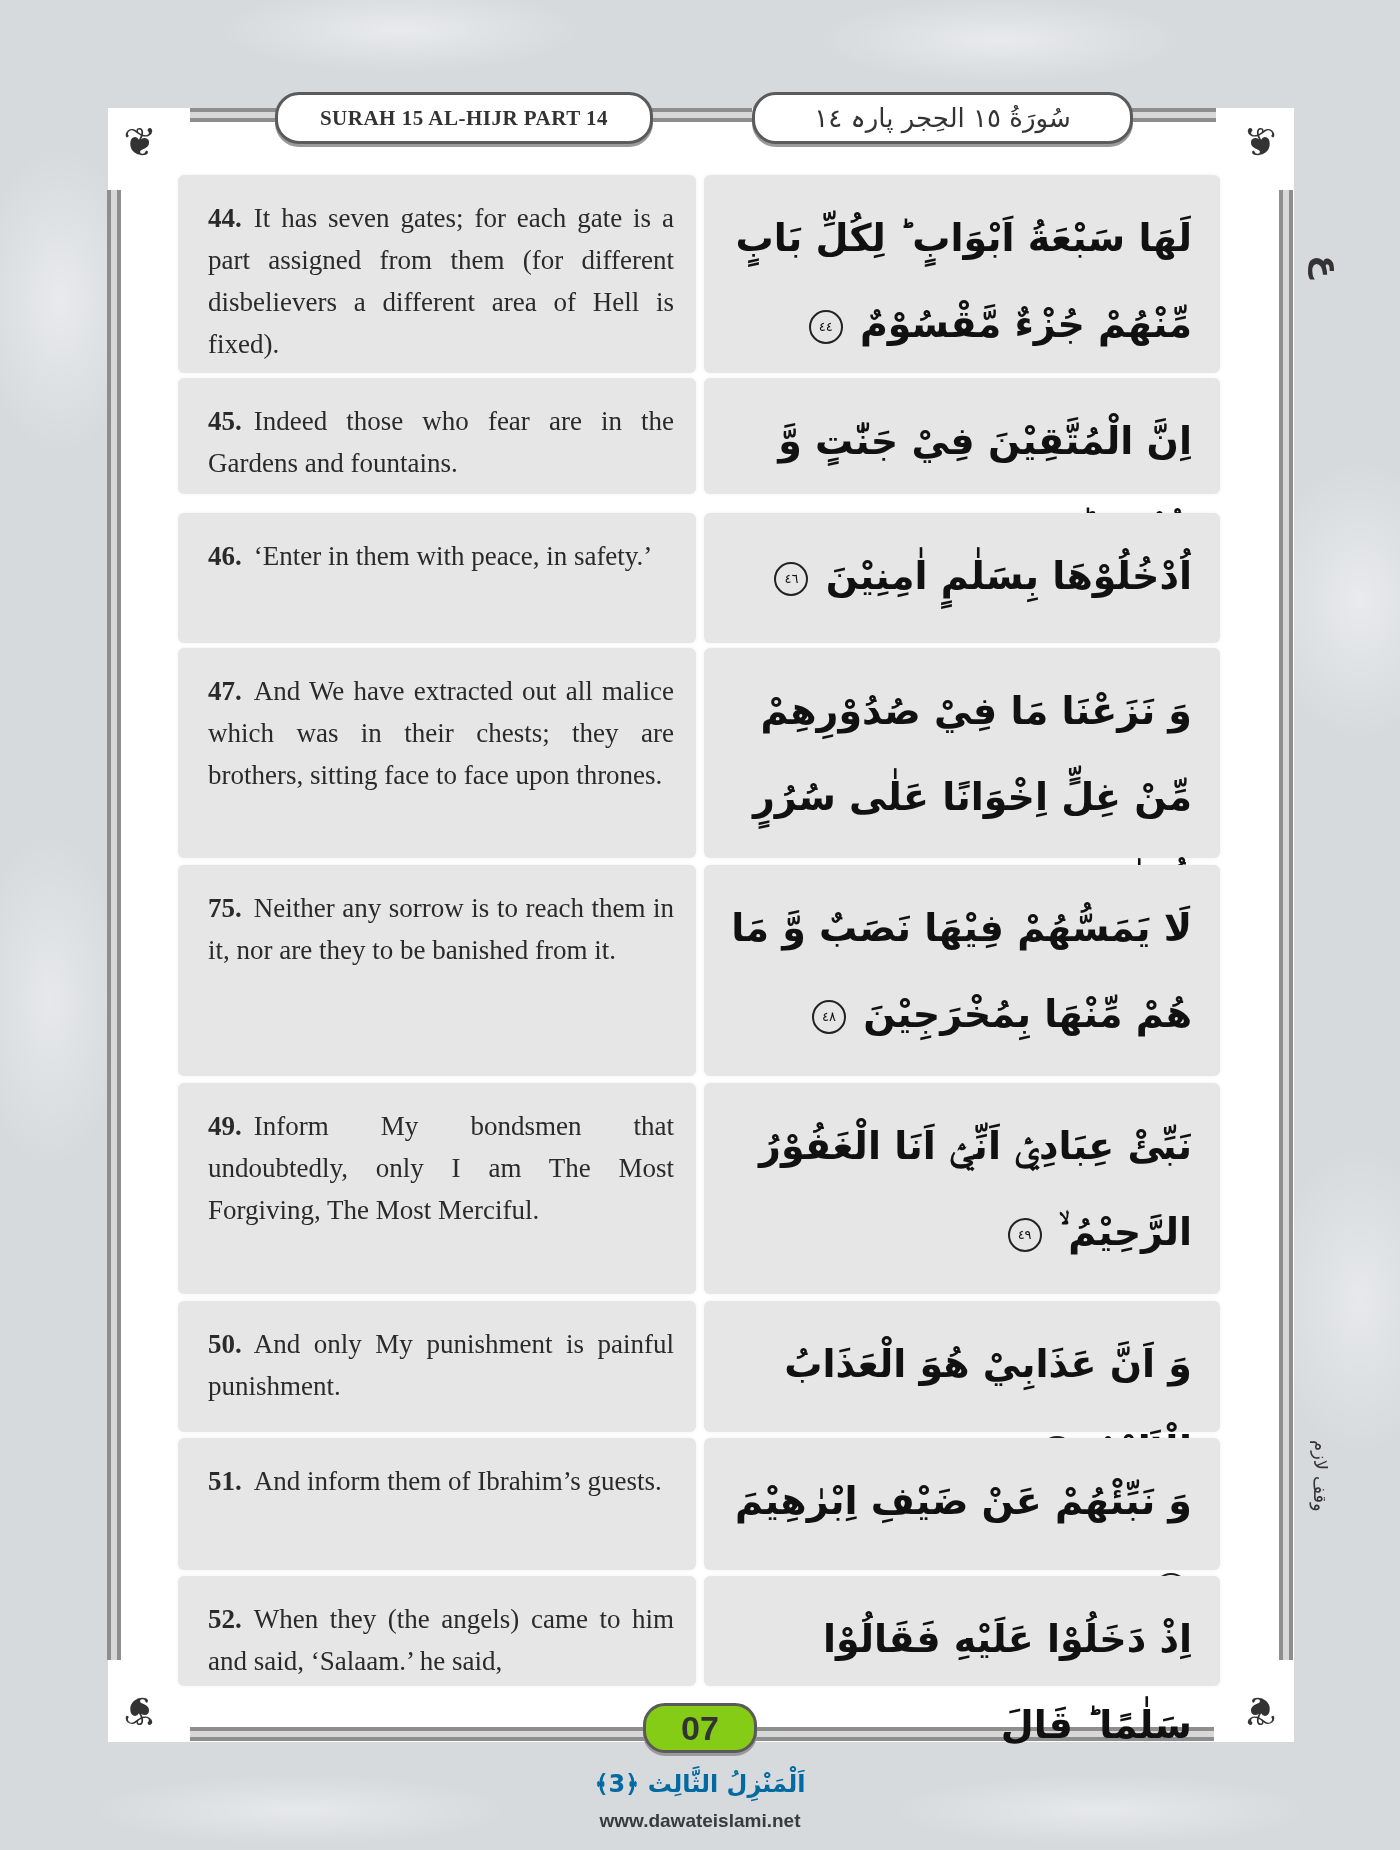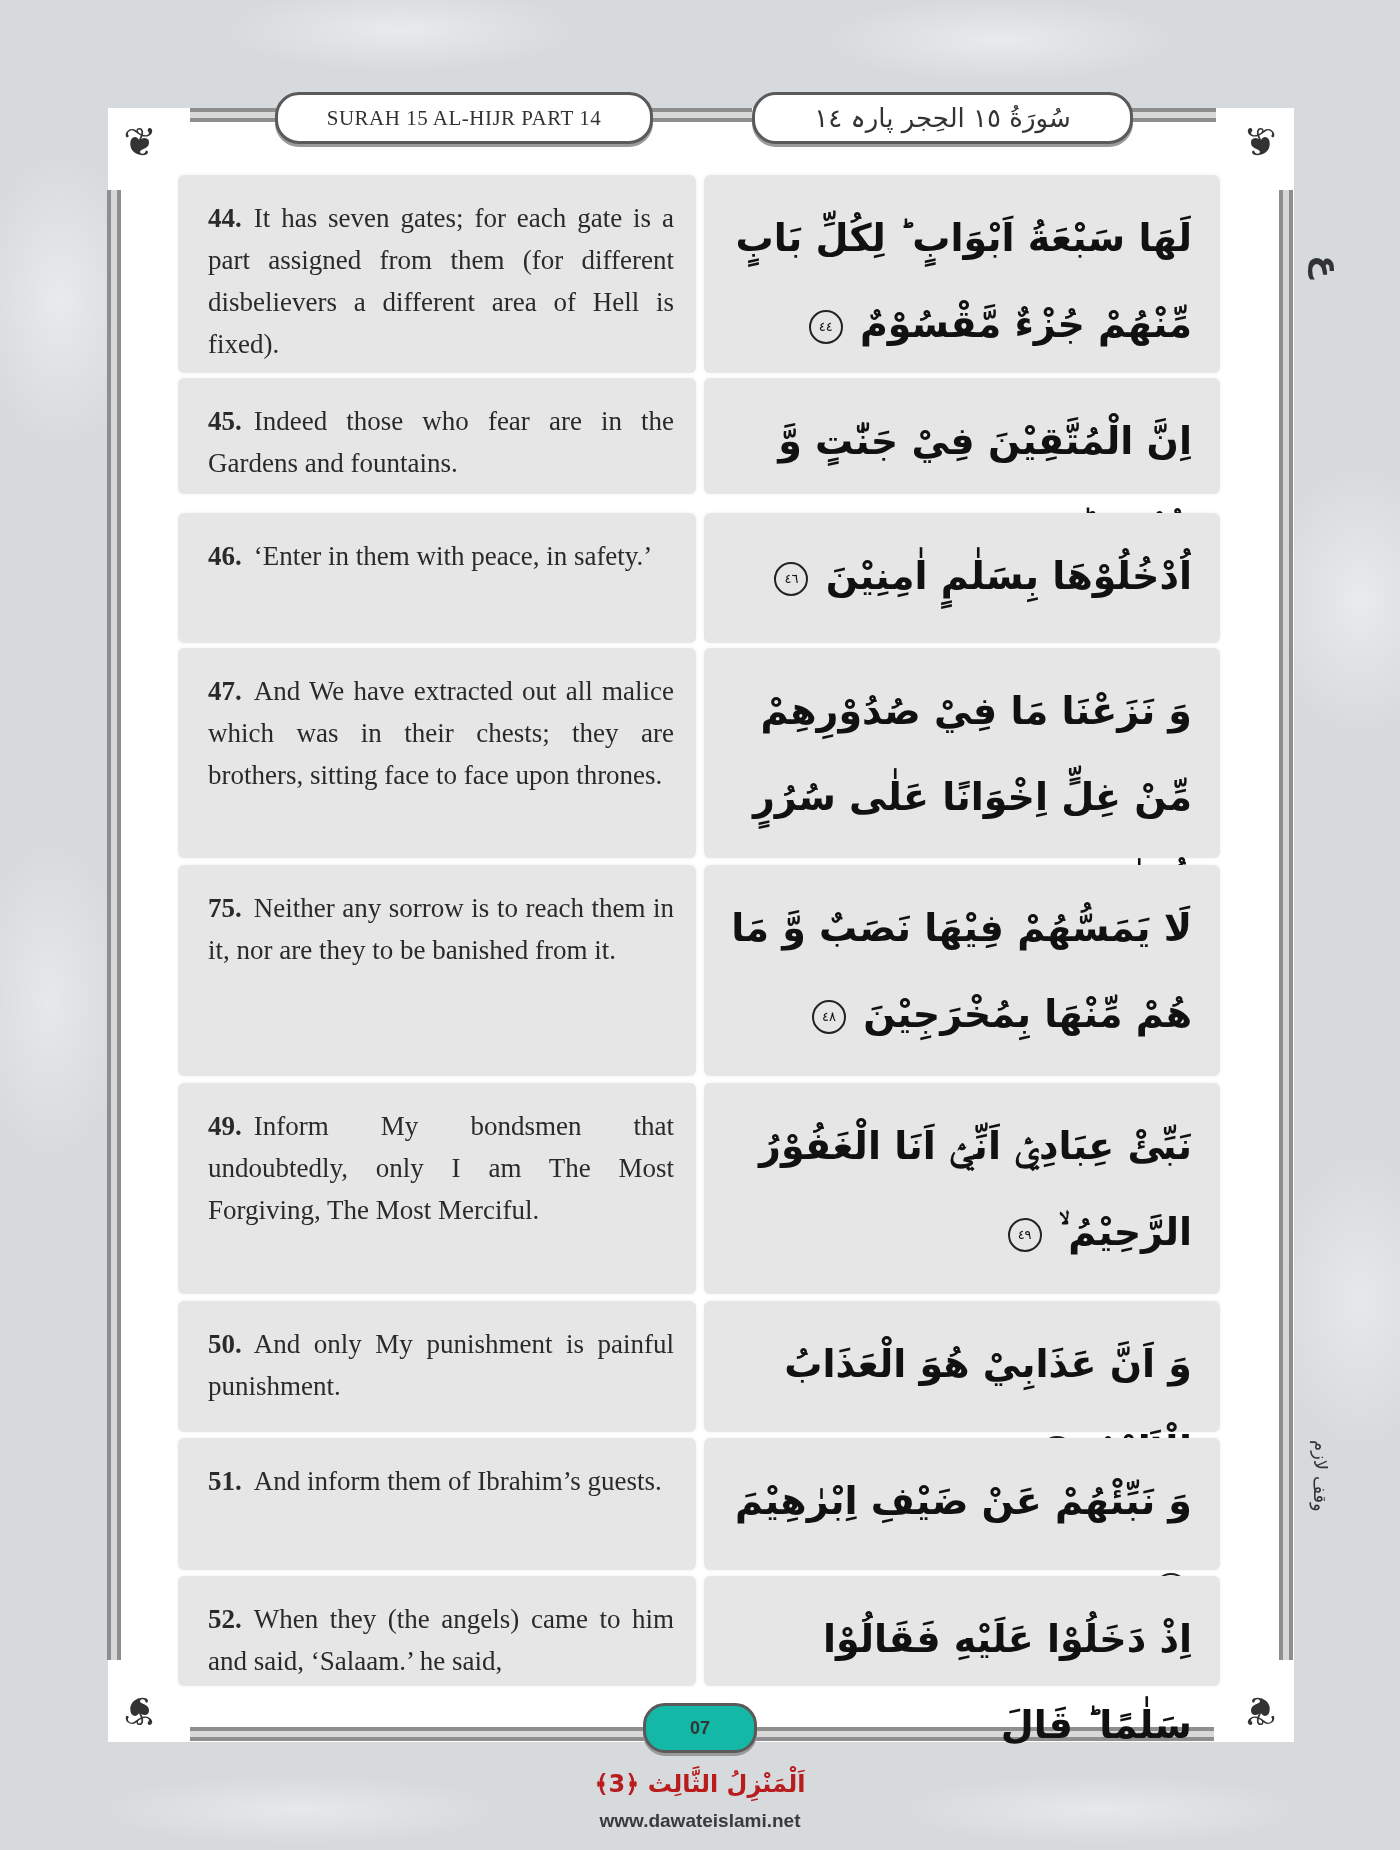--- a/index.html
+++ b/index.html
@@ -37,21 +37,21 @@
       position: absolute; width: 90px; height: 90px; color: #333;
       font-size: 40px; line-height: 90px; text-align: center;
     }
     .pill {
       position: absolute; top: 92px; height: 46px;
       background: #ffffff; border: 3px solid #5a5a5a; border-radius: 24px;
       box-shadow: 0 3px 0 #9a9a9a;
       display: flex; align-items: center; justify-content: center;
       color: #333;
     }
-    .pill-en { left: 275px; width: 372px; font-size: 21px; font-weight: normal; letter-spacing: 0.5px; }
+    .pill-en { left: 275px; width: 372px; font-size: 21px; font-weight: bold; letter-spacing: 0.5px; }
     .pill-ar { left: 752px; width: 375px; font-size: 26px; direction: rtl; font-family: "DejaVu Sans", sans-serif; }
     .row { position: absolute; left: 178px; width: 1042px; }
     .box {
       position: absolute; top: 0; bottom: 0; background: #e6e6e6; border-radius: 6px;
       box-shadow: 0 0 4px rgba(0,0,0,0.06);
     }
     .box-en { left: 0; width: 518px; }
     .box-ar { left: 526px; width: 516px; }
     .en-text {
       position: absolute; left: 30px; right: 22px; top: 22px;
@@ -68,28 +68,28 @@
       display: inline-block; width: 30px; height: 30px; border: 2px solid #222; border-radius: 50%;
       font-size: 13px; line-height: 30px; text-align: center; vertical-align: middle; font-weight: normal;
       margin-right: 4px;
     }
     .margin-mark {
       position: absolute; font-family: "DejaVu Sans", sans-serif; color: #333;
       writing-mode: vertical-rl; font-size: 26px;
     }
     .page-num {
       position: absolute; left: 643px; top: 1703px; width: 108px; height: 44px;
-      background: #14b8a6; border: 3px solid #5a5a5a; border-radius: 22px;
+      background: #84cc16; border: 3px solid #5a5a5a; border-radius: 22px;
       box-shadow: 0 3px 0 #9a9a9a;
-      font-family: "Liberation Sans", sans-serif; font-size: 18px; font-weight: bold; color: #333;
+      font-family: "Liberation Sans", sans-serif; font-size: 34px; font-weight: bold; color: #333;
       display: flex; align-items: center; justify-content: center;
     }
     .manzil {
       position: absolute; left: 0; right: 0; top: 1770px; text-align: center;
-      direction: rtl; font-family: "DejaVu Sans", sans-serif; font-weight: bold; font-size: 24px; color: #b91c1c;
+      direction: rtl; font-family: "DejaVu Sans", sans-serif; font-weight: bold; font-size: 24px; color: #0369a1;
     }
     .url {
       position: absolute; left: 0; right: 0; top: 1810px; text-align: center;
       font-family: "Liberation Sans", sans-serif; font-size: 19px; font-weight: bold; color: #3a3a3a;
     }
   </style>
 </head>
 <body>
 
 <div class="bg-pattern"></div>

